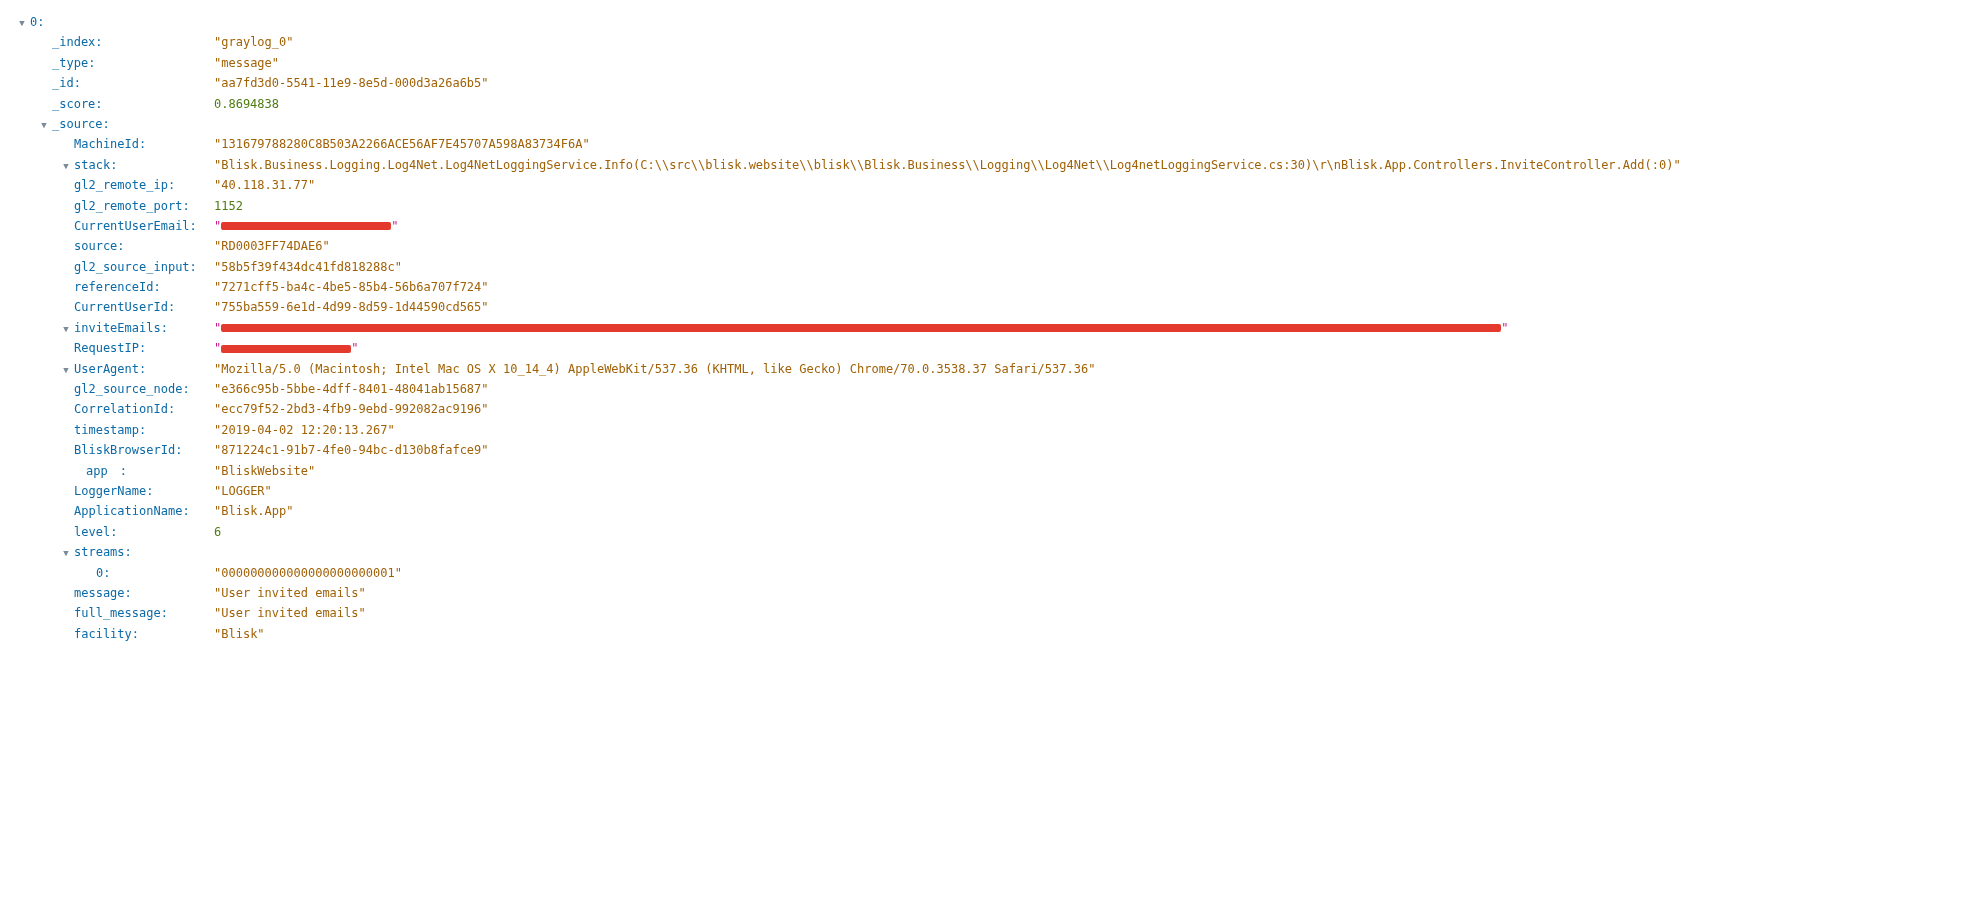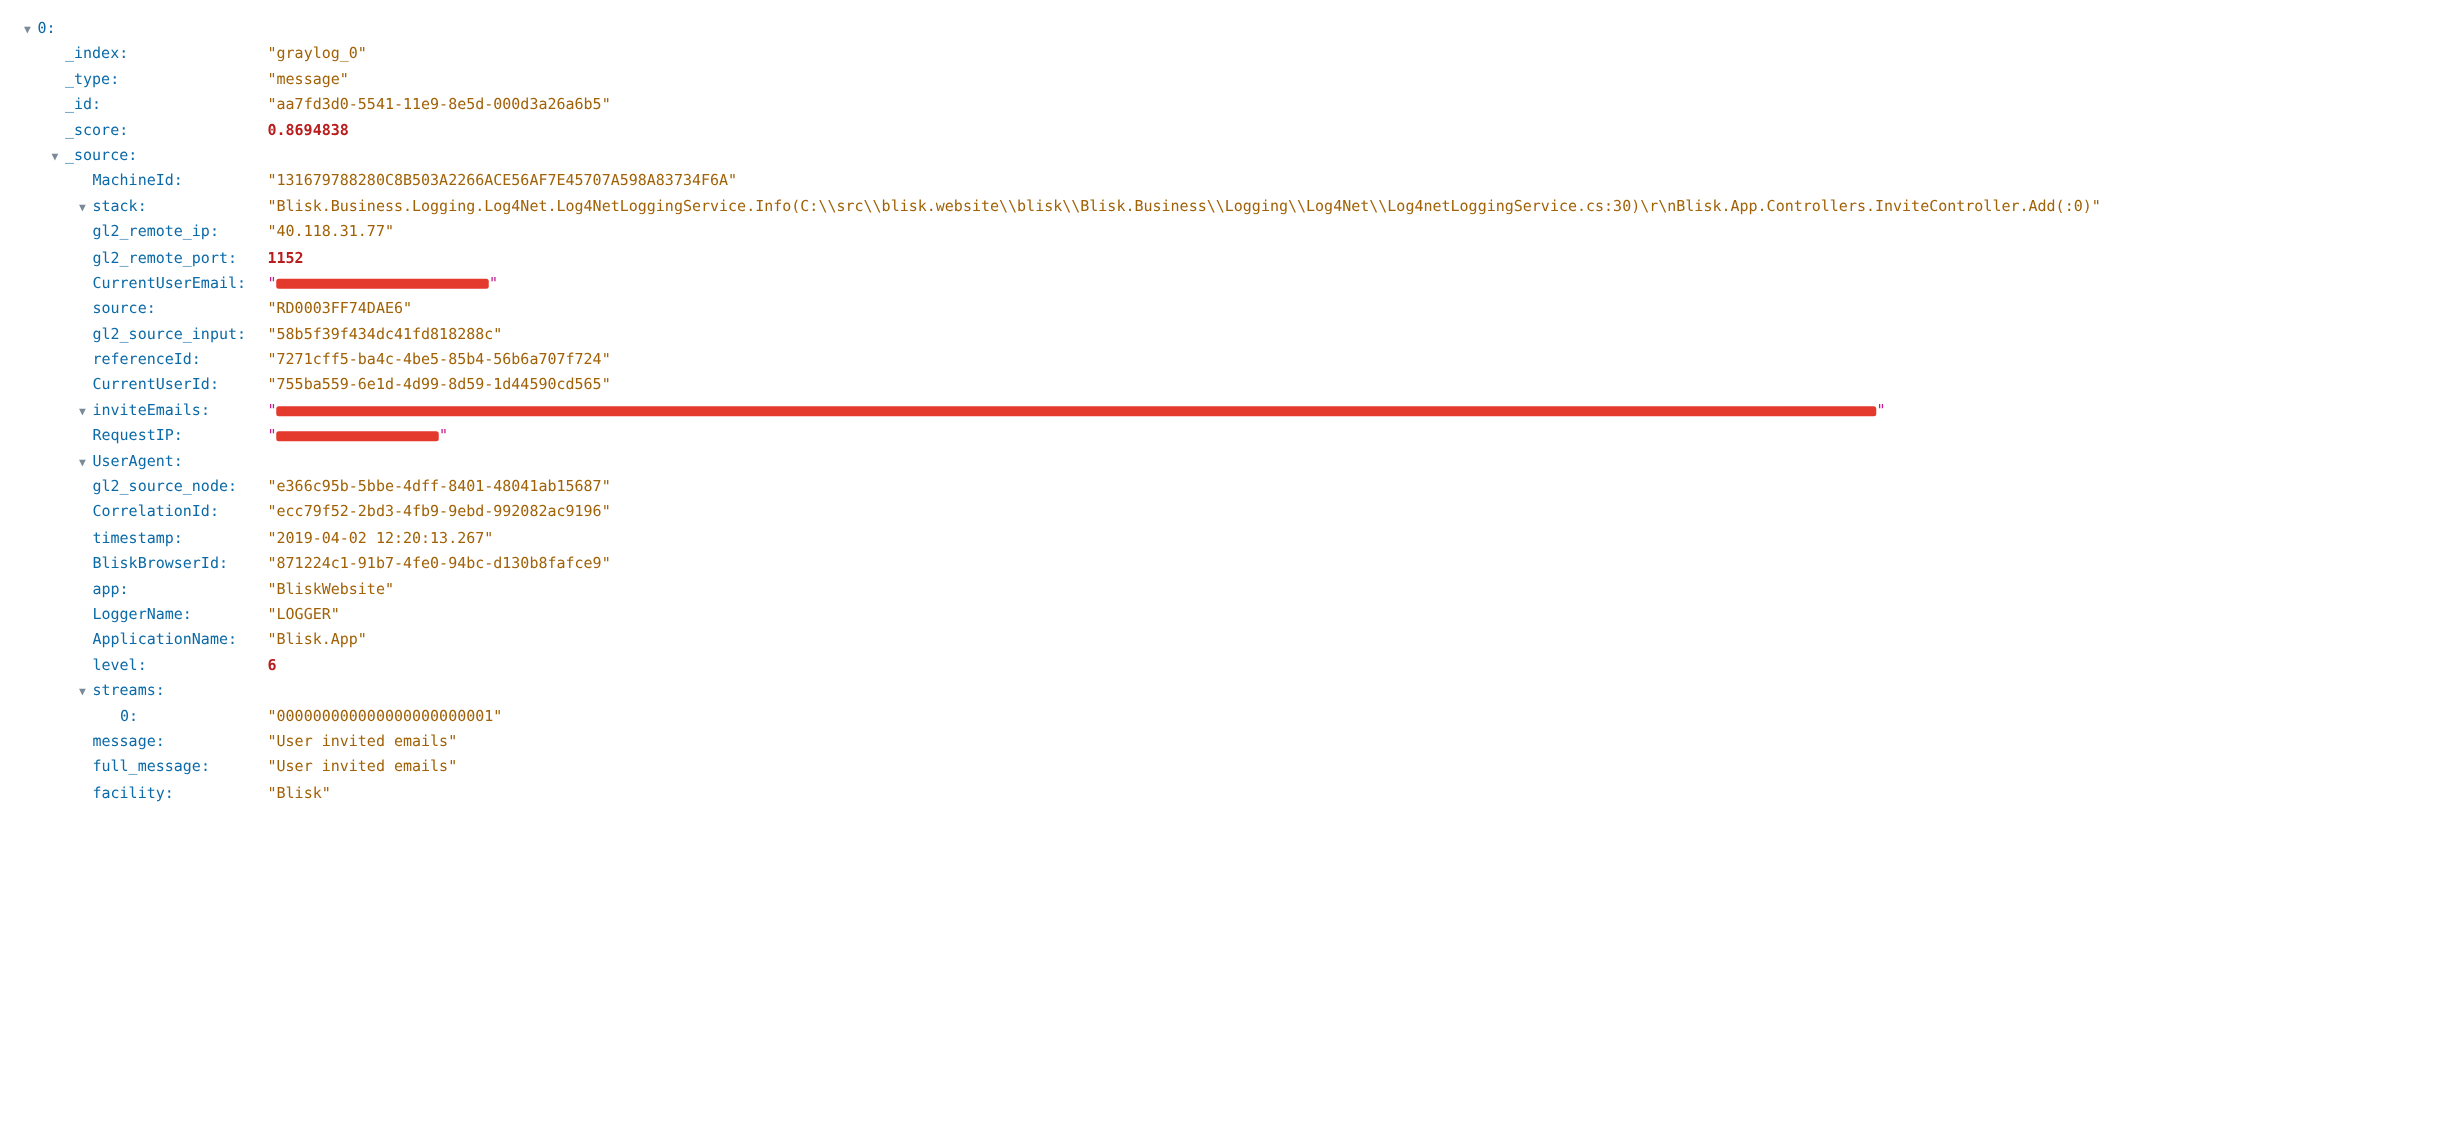--- a/index.html
+++ b/index.html
@@ -27,22 +27,21 @@
     color: #0b6aa7;
   }
   .colon {
     color: #0b6aa7;
     margin-left: 0;
   }
   .val-str {
     color: #a16207;
   }
   .val-num {
-    color: #b91c1c;
-    font-weight: bold;
+    color: #4d7c0f;
   }
   .arrow {
     color: #7a8a99;
     font-size: 9px;
     margin-right: 4px;
     display: inline-block;
     width: 8px;
     text-align: center;
   }
   .arrow-placeholder {
@@ -200,20 +199,21 @@
         <span class="colon">:</span>
       </div>
       <div class="value-cell"><span class="" style="color: rgb(196, 26, 140);">"</span><span class="redacted" style="width: 130px;"></span><span style="color: rgb(196, 26, 140);">"</span></div>
     </div>
     <div class="row indent-2">
       <div class="key-col" style="width: 152px; flex: 0 0 152px;">
         <span class="arrow">▼</span>
         <span class="key">UserAgent</span>
         <span class="colon">:</span>
       </div>
+      <div class="value-cell"><span class="val-str">Mozilla/5.0 (Macintosh; Intel Mac OS X 10_14_4) AppleWebKit/537.36 (KHTML, like Gecko) Chrome/70.0.3538.37 Safari/537.36</span></div>
     </div>
     <div class="row indent-2">
       <div class="key-col" style="width: 152px; flex: 0 0 152px;">
         <span class="arrow-placeholder"></span>
         <span class="key">gl2_source_node</span>
         <span class="colon">:</span>
       </div>
       <div class="value-cell"><span class="val-str">e366c95b-5bbe-4dff-8401-48041ab15687</span></div>
     </div>
     <div class="row indent-2">
@@ -234,21 +234,21 @@
     </div>
     <div class="row indent-2">
       <div class="key-col" style="width: 152px; flex: 0 0 152px;">
         <span class="arrow-placeholder"></span>
         <span class="key">BliskBrowserId</span>
         <span class="colon">:</span>
       </div>
       <div class="value-cell"><span class="val-str">871224c1-91b7-4fe0-94bc-d130b8fafce9</span></div>
     </div>
     <div class="row indent-2">
-      <div class="key-col" style="width: 152px; flex: 0 0 152px;">
+      <div class="key-col" style="width: 152px; flex: 0 0 152px; gap: 12px;">
         <span class="arrow-placeholder"></span>
         <span class="key">app</span>
         <span class="colon">:</span>
       </div>
       <div class="value-cell"><span class="val-str">BliskWebsite</span></div>
     </div>
     <div class="row indent-2">
       <div class="key-col" style="width: 152px; flex: 0 0 152px;">
         <span class="arrow-placeholder"></span>
         <span class="key">LoggerName</span>

